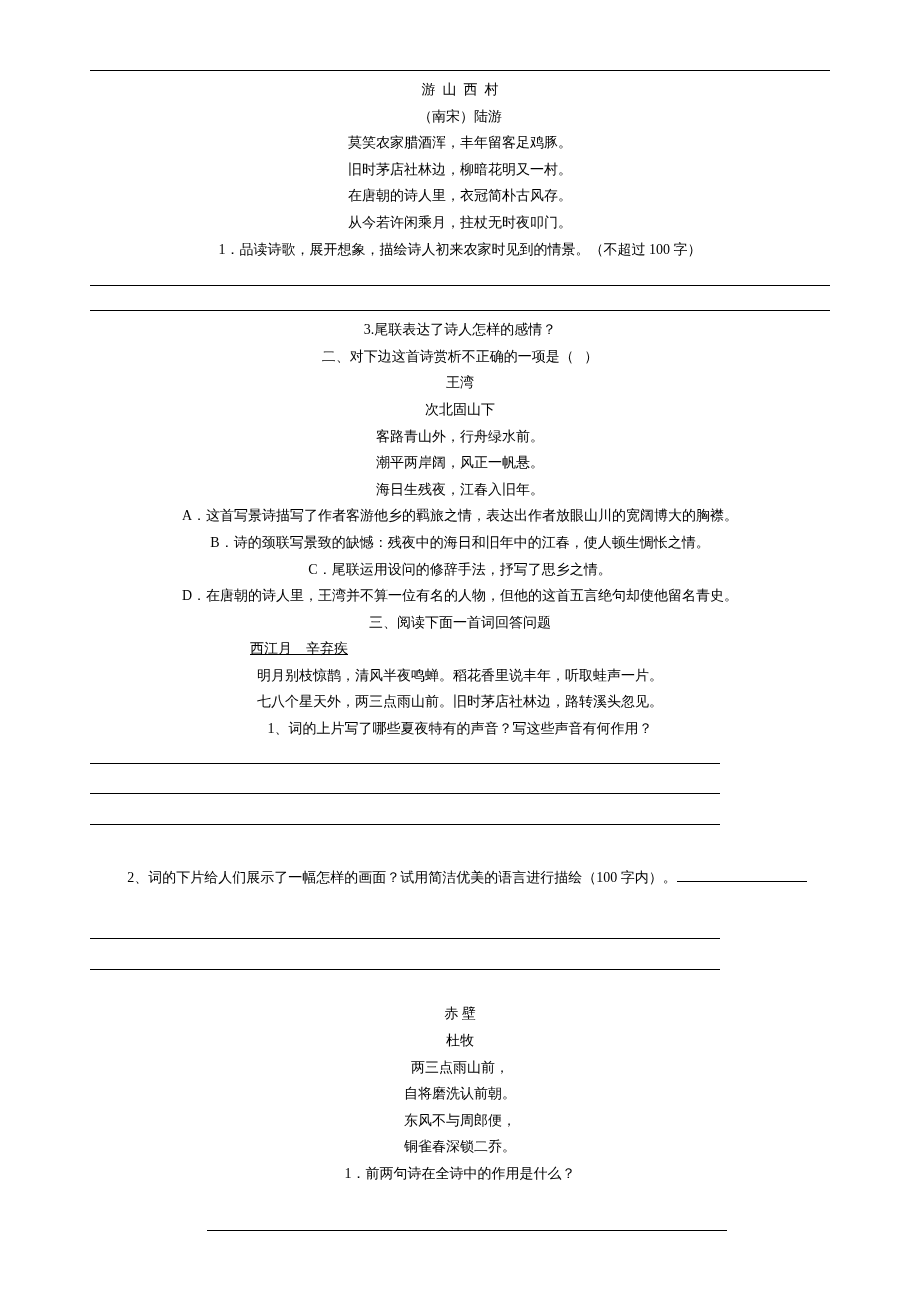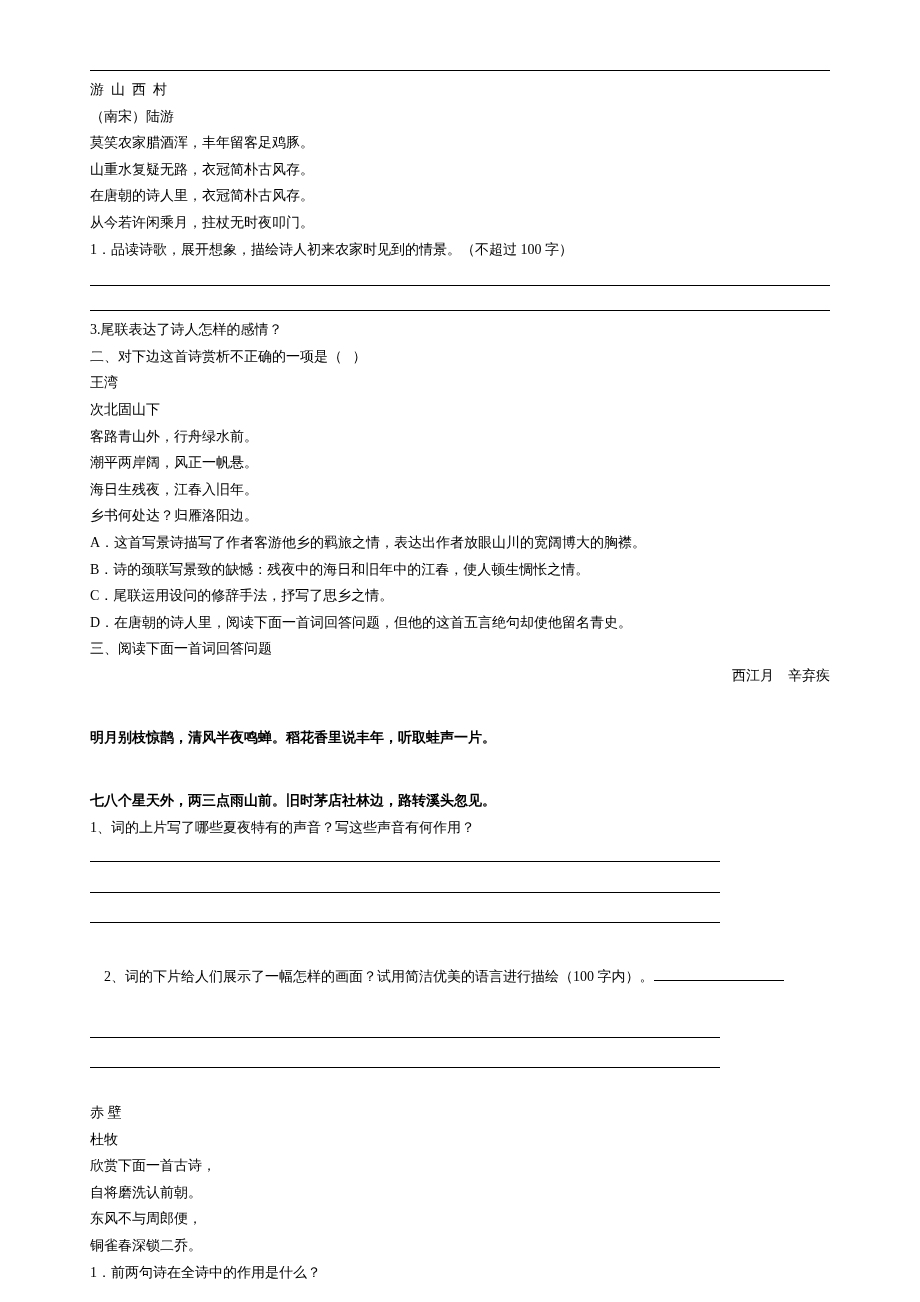--- a/index.html
+++ b/index.html
@@ -17,33 +17,34 @@
     padding: 0 90px 40px 90px;
     box-sizing: border-box;
   }
   .top-rule {
     border-top: 1px solid #000;
     margin: 70px 0 6px 0;
   }
   p {
     margin: 0;
     white-space: pre-wrap;
+    text-align: center;
   }
   .uline-full {
     border-bottom: 1px solid #000;
     height: 18px;
     margin: 4px 0 6px 0;
   }
   .bold {
-    font-weight: bold;
-    margin-top: 36px;
+    font-weight: normal;
   }
   .center {
-    text-align: right;
+    text-align: left;
     padding-left: 160px;
+    text-decoration: underline;
   }
   .uline-span {
     display: inline-block;
     border-bottom: 1px solid #000;
     vertical-align: baseline;
   }
   .uline-short {
     width: 630px;
     height: 12px;
   }
@@ -64,59 +65,58 @@
 </style>
 </head>
 <body>
 
 <div class="page">
   <div class="top-rule"></div>
 
   <p>游  山  西  村</p>
   <p>（南宋）陆游</p>
   <p>莫笑农家腊酒浑，丰年留客足鸡豚。</p>
-  <p>山重水复疑无路，衣冠简朴古风存。</p>
+  <p>旧时茅店社林边，柳暗花明又一村。</p>
   <p>在唐朝的诗人里，衣冠简朴古风存。</p>
   <p>从今若许闲乘月，拄杖无时夜叩门。</p>
   <p>1．品读诗歌，展开想象，描绘诗人初来农家时见到的情景。（不超过 100 字）</p>
   <div class="uline-full"></div>
   <div class="uline-full"></div>
   <p>3.尾联表达了诗人怎样的感情？</p>
 
   <p>二、对下边这首诗赏析不正确的一项是（   ）</p>
   <p>王湾</p>
   <p>次北固山下</p>
   <p>客路青山外，行舟绿水前。</p>
   <p>潮平两岸阔，风正一帆悬。</p>
   <p>海日生残夜，江春入旧年。</p>
-  <p>乡书何处达？归雁洛阳边。</p>
   <p>A．这首写景诗描写了作者客游他乡的羁旅之情，表达出作者放眼山川的宽阔博大的胸襟。</p>
   <p>B．诗的颈联写景致的缺憾：残夜中的海日和旧年中的江春，使人顿生惆怅之情。</p>
   <p>C．尾联运用设问的修辞手法，抒写了思乡之情。</p>
-  <p>D．在唐朝的诗人里，阅读下面一首词回答问题，但他的这首五言绝句却使他留名青史。</p>
+  <p>D．在唐朝的诗人里，王湾并不算一位有名的人物，但他的这首五言绝句却使他留名青史。</p>
 
   <p>三、阅读下面一首词回答问题</p>
   <p class="center">西江月    辛弃疾</p>
   <p class="bold">明月别枝惊鹊，清风半夜鸣蝉。稻花香里说丰年，听取蛙声一片。</p>
   <p class="bold">七八个星天外，两三点雨山前。旧时茅店社林边，路转溪头忽见。</p>
   <p>1、词的上片写了哪些夏夜特有的声音？写这些声音有何作用？</p>
   <div class="answer-line"><span class="uline-span uline-short"></span></div>
   <div class="answer-line"><span class="uline-span uline-short"></span></div>
   <div class="answer-line"><span class="uline-span uline-short"></span></div>
   <p>
     <span>2、词的下片给人们展示了一幅怎样的画面？试用简洁优美的语言进行描绘（100 字内）。</span><span class="trailing-uline"></span>
   </p>
   <div class="answer-line"><span class="uline-span uline-mid"></span></div>
   <div class="answer-line"><span class="uline-span uline-mid"></span></div>
 
   <div style="height:18px"></div>
 
   <p>赤 壁</p>
   <p>杜牧</p>
-  <p>欣赏下面一首古诗，</p>
+  <p>两三点雨山前，</p>
   <p>自将磨洗认前朝。</p>
   <p>东风不与周郎便，</p>
   <p>铜雀春深锁二乔。</p>
   <p>1．前两句诗在全诗中的作用是什么？</p>
   <p>
     <span class="uline-span" style="width:520px;height:12px"></span>
   </p>
 
 </div>
 

